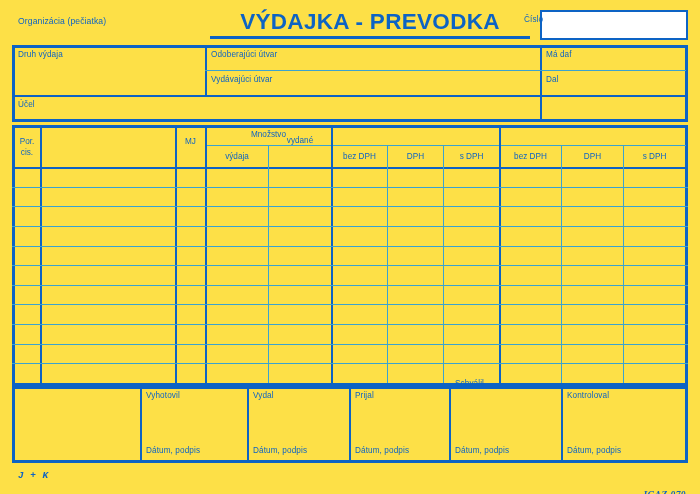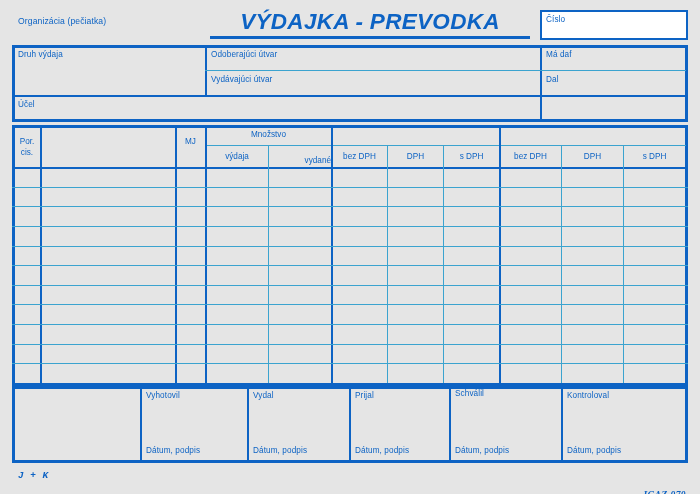--- a/index.html
+++ b/index.html
@@ -8,56 +8,55 @@
     font-family:"Liberation Sans","DejaVu Sans",sans-serif;
     -webkit-font-smoothing:antialiased;
   }
   
   :root{
     --strong:#0d63c4;      
     --light:#3ba3cf;       
     --text:#0d63c4;
   }
   #sheet{
-    position:relative;width:700px;height:494px;background:#e5e5e5;
+    position:relative;width:700px;height:494px;background:#fde047;
     box-sizing:border-box;
   }
   .txt{
     position:absolute;color:var(--text);
     font-size:8.2px;line-height:10px;white-space:pre;letter-spacing:.1px;
   }
 
   
   #org-label{left:18px;top:16px;font-size:8.6px;}
   #doc-title{
     position:absolute;left:210px;top:9px;width:320px;
     text-align:center;color:var(--strong);
     font-size:22.5px;font-weight:bold;letter-spacing:.3px;
     font-family:"Liberation Sans","DejaVu Sans",sans-serif;
-    font-style:italic;
   }
   #title-rule{
     position:absolute;left:210px;top:36px;width:320px;height:3px;
     background:var(--strong);
   }
 
   
   .h{position:absolute;background:var(--light);height:1px;}
   .v{position:absolute;background:var(--light);width:1px;}
   .h.s{background:var(--strong);height:2px;}
   .v.s{background:var(--strong);width:2px;}
   .h.s3{background:var(--strong);height:3px;}
   .v.s3{background:var(--strong);width:3px;}
 
   
   #cislo-box{
     position:absolute;left:540px;top:10px;width:148px;height:30px;
     border:2px solid var(--strong);box-sizing:border-box;background:#fff;
   }
-  #cislo-label{left:546px;top:15px;}
+  #cislo-label{left:524px;top:15px;}
 
   
   .mark{
     position:absolute;color:var(--strong);font-style:italic;
     font-weight:bold;font-size:9.5px;letter-spacing:.4px;
   }
   #mark-left{left:18px;top:470px;font-family:Liberation Mono, monospace;}
   #mark-right{right:14px;top:490px;font-family:Liberation Serif, serif;}
   .cellhdr{
     position:absolute;color:var(--text);font-size:8.2px;line-height:10.5px;
@@ -116,21 +115,21 @@
   <div class="v" style="left:561px; top:145px; height:238px;"></div>
   <div class="v" style="left:623px; top:145px; height:238px;"></div>
 
   <div class="cellhdr" style="left:14px;  top:137px; width:26px;">Por.
 cis.</div>
   <div class="cellhdr" style="left:176px; top:137px; width:29px;">MJ</div>
 
   <div class="cellhdr" style="left:206px; top:130px; width:125px;">Množstvo</div>
 
   <div class="cellhdr" style="left:206px; top:152px; width:62px;">výdaja</div>
-  <div class="cellhdr" style="left:269px; top:156px; width:62px;text-align:right;">vydané</div>
+  <div class="cellhdr" style="left:269px; top:136px; width:62px;">vydané</div>
 
   <div class="cellhdr" style="left:332px; top:152px; width:55px;">bez DPH</div>
   <div class="cellhdr" style="left:388px; top:152px; width:55px;">DPH</div>
   <div class="cellhdr" style="left:444px; top:152px; width:55px;">s DPH</div>
 
   <div class="cellhdr" style="left:500px; top:152px; width:61px;">bez DPH</div>
   <div class="cellhdr" style="left:562px; top:152px; width:61px;">DPH</div>
   <div class="cellhdr" style="left:624px; top:152px; width:61px;">s DPH</div>
 
   <div id="row-rules">
@@ -154,21 +153,21 @@
   <div class="v s" style="left:140px; top:386px; height:75px;"></div>
   <div class="v s" style="left:247px; top:386px; height:75px;"></div>
   <div class="v s" style="left:349px; top:386px; height:75px;"></div>
   <div class="v s" style="left:449px; top:386px; height:75px;"></div>
   <div class="v s" style="left:561px; top:386px; height:75px;"></div>
 
 
   <div class="txt" style="left:146px; top:391px;">Vyhotovil</div>
   <div class="txt" style="left:253px; top:391px;">Vydal</div>
   <div class="txt" style="left:355px; top:391px;">Prijal</div>
-  <div class="txt" style="left:455px; top:389px;">Schválil</div>
+  <div class="txt" style="left:455px; top:379px;">Schválil</div>
   <div class="txt" style="left:567px; top:391px;">Kontroloval</div>
 
   <div class="txt" style="left:146px; top:446px;">Dátum, podpis</div>
   <div class="txt" style="left:253px; top:446px;">Dátum, podpis</div>
   <div class="txt" style="left:355px; top:446px;">Dátum, podpis</div>
   <div class="txt" style="left:455px; top:446px;">Dátum, podpis</div>
   <div class="txt" style="left:567px; top:446px;">Dátum, podpis</div>
 
   <div class="mark" id="mark-left">J + K</div>
   <div class="mark" id="mark-right">IGAZ 070</div>

